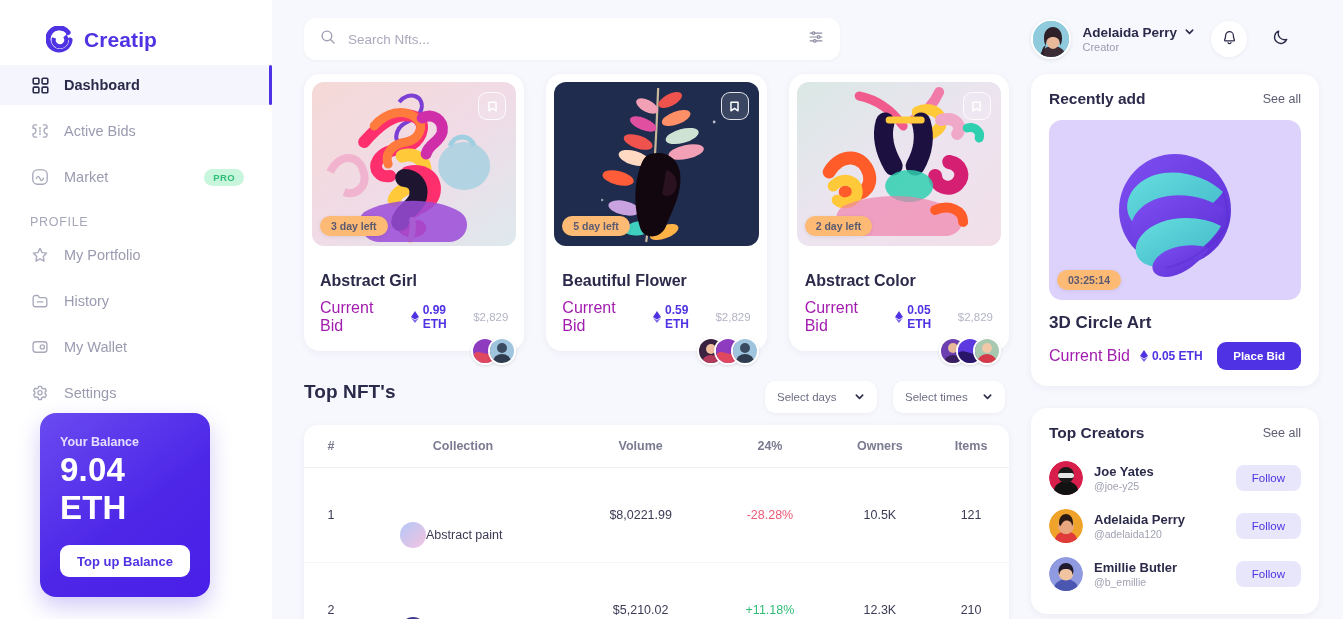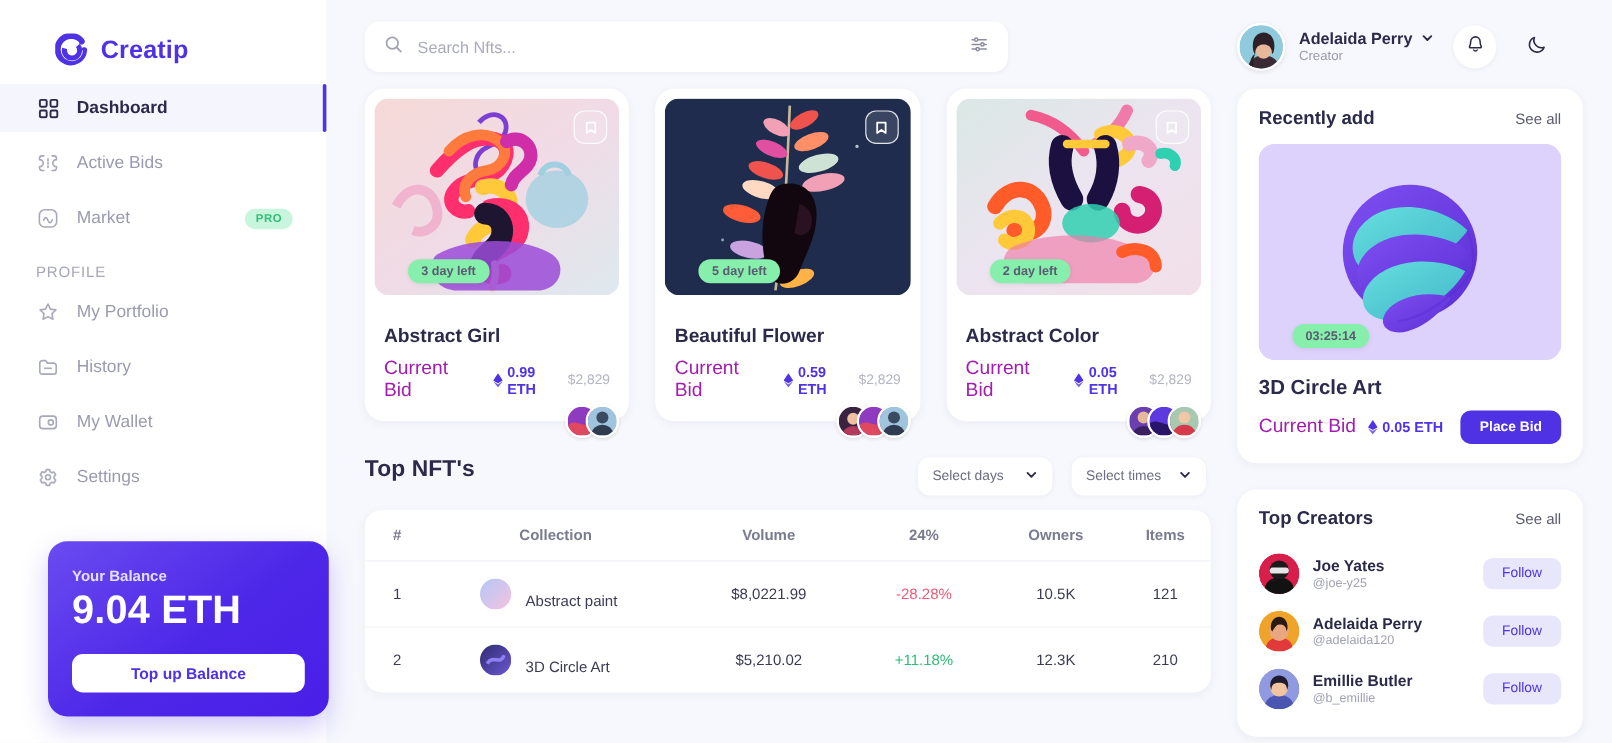--- a/index.html
+++ b/index.html
@@ -42,21 +42,21 @@
     font-size: 9.5px; font-weight: 700; letter-spacing: .4px;
     padding: 3px 9px; border-radius: 9px;
   }
   .section-label {
     padding: 18px 0 6px 30px; font-size: 12.5px; color: #a5a6b8;
     letter-spacing: .7px; font-weight: 500;
   }
 
   .balance-wrap { margin-top: auto; padding: 0 0 22px 40px; }
   .balance-card {
-    width: 234px; border-radius: 16px; padding: 22px 20px 20px 20px;
+    width: 170px; border-radius: 16px; padding: 22px 20px 20px 20px;
     background: linear-gradient(142deg, #6a4bf0 0%, #4d27e8 55%, #4a1fe8 100%);
     box-shadow: 0 10px 22px rgba(79,50,227,.25);
   }
   .balance-label { color: #e4defe; font-size: 12.5px; font-weight: 600; }
   .balance-value { color: #ffffff; font-size: 33px; font-weight: 700; margin-top: 2px; letter-spacing: .2px; }
   .topup-btn {
     margin-top: 18px; width: 100%; height: 32px; border: none; border-radius: 9px;
     background: #ffffff; color: #4f32e3; font-size: 13px; font-weight: 600;
     font-family: inherit; cursor: pointer;
   }
@@ -107,22 +107,22 @@
   .nft-img {
     height: 164px; border-radius: 12px; position: relative; overflow: hidden;
   }
   .bookmark {
     position: absolute; top: 10px; right: 10px; width: 28px; height: 28px;
     border-radius: 9px; border: 1.6px solid rgba(255,255,255,.85);
     display: flex; align-items: center; justify-content: center; cursor: pointer;
     background: rgba(255,255,255,.12);
   }
   .timeleft {
-    position: absolute; left: 28px; bottom: 10px;
-    background: #86efac; border-radius: 11px; padding: 4px 11px;
+    position: absolute; left: 8px; bottom: 10px;
+    background: #fdba74; border-radius: 11px; padding: 4px 11px;
     font-size: 10.5px; color: #5a5a72; font-weight: 600;
     box-shadow: 0 1px 4px rgba(0,0,0,.08);
   }
   .bidders {
     position: absolute; right: 8px; bottom: -14px; display: flex;
   }
   .bidder {
     width: 28px; height: 28px; border-radius: 50%; border: 2.5px solid #fff;
     margin-left: -11px; overflow: hidden; box-shadow: 0 1px 3px rgba(0,0,0,.12);
   }
@@ -144,21 +144,21 @@
   .table-card { background: #fff; border-radius: 14px; box-shadow: 0 2px 8px rgba(40,40,90,.05); overflow: hidden; }
   table { width: 100%; border-collapse: collapse; }
   th {
     font-size: 12.5px; color: #7a7b90; font-weight: 600; padding: 14px 0; text-align: center;
     border-bottom: 1px solid #f0f0f7;
   }
   td { font-size: 12.5px; color: #3b3b55; padding: 14px 0; text-align: center; }
   tbody tr + tr td { border-top: 1px solid #f5f5fa; }
   .c-rank { width: 54px; }
   .c-coll { width: 210px; }
-  .coll-cell { display: flex; align-items: flex-end; gap: 12px; padding-left: 42px; }
+  .coll-cell { display: flex; align-items: center; padding-left: 42px; margin-top: 40px; }
   .coll-av { width: 26px; height: 26px; border-radius: 50%; flex: 0 0 26px; }
   .pct-down { color: #ec5a76; }
   .pct-up { color: #2fbd77; }
 
   
   .panel { background: #fff; border-radius: 16px; box-shadow: 0 2px 8px rgba(40,40,90,.05); padding: 16px 18px; }
   .panel-head { display: flex; align-items: center; margin-bottom: 12px; justify-content: flex-end; }
   .panel-title { font-size: 15.5px; font-weight: 700; color: #2b2a4a; }
   .see-all { margin-left: auto; font-size: 12.5px; color: #5a5b70; cursor: pointer; }
   .recent-img {

